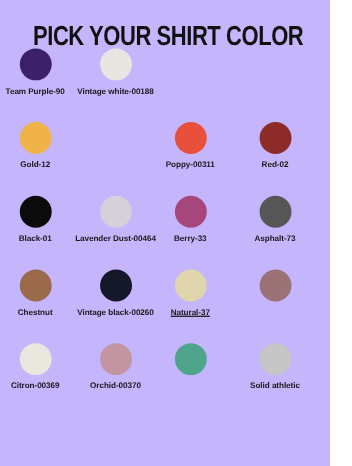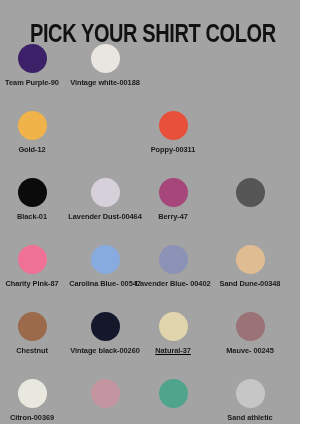--- a/index.html
+++ b/index.html
@@ -11,21 +11,21 @@
     width: 300px;
     height: 424px;
     overflow: hidden;
     font-family: "Liberation Sans", sans-serif;
     -webkit-font-smoothing: antialiased;
   }
   #page {
     position: relative;
     width: 300px;
     height: 424px;
-    background: #a3a3a3;
+    background: #c4b5fd;
   }
   #page-title {
     position: absolute;
     top: 2px;
     left: 0;
     width: 300px;
     text-align: center;
     font-family: "Liberation Sans", sans-serif;
     font-weight: bold;
     font-size: 25px;
@@ -93,85 +93,72 @@
       </div>
       <div class="swatch-row" style="height: 67px;">
         <div class="swatch-cell" style="left: 32px;">
           <span class="swatch-dot" style="width: 29px; height: 29px; background: rgb(239, 179, 74);"></span>
           <span class="swatch-label">Gold-12</span>
         </div>
         <div class="swatch-cell" style="left: 173px;">
           <span class="swatch-dot" style="width: 29px; height: 29px; background: rgb(232, 80, 60);"></span>
           <span class="swatch-label">Poppy-00311</span>
         </div>
+        <div class="swatch-cell" style="left: 250px;">
+          <span class="swatch-dot" style="width: 29px; height: 29px; background: rgb(140, 43, 40);"></span>
+          <span class="swatch-label">Red-02</span>
+        </div>
       </div>
       <div class="swatch-row" style="height: 67px; text-decoration: underline;">
         <div class="swatch-cell" style="left: 32px;">
           <span class="swatch-dot" style="width: 29px; height: 29px; background: rgb(11, 11, 11);"></span>
           <span class="swatch-label">Black-01</span>
         </div>
         <div class="swatch-cell" style="left: 105px;">
           <span class="swatch-dot" style="width: 29px; height: 29px; background: rgb(214, 208, 218);"></span>
           <span class="swatch-label">Lavender Dust-00464</span>
         </div>
         <div class="swatch-cell" style="left: 173px;">
           <span class="swatch-dot" style="width: 29px; height: 29px; background: rgb(167, 70, 122);"></span>
-          <span class="swatch-label">Berry-47</span>
+          <span class="swatch-label">Berry-33</span>
         </div>
         <div class="swatch-cell" style="left: 250px;">
           <span class="swatch-dot" style="width: 29px; height: 29px; background: rgb(86, 86, 86);"></span>
-        </div>
-      </div>
-      <div class="swatch-row" style="height: 67px;">
-        <div class="swatch-cell" style="left: 32px;">
-          <span class="swatch-dot" style="width: 29px; height: 29px; background: rgb(239, 114, 150);"></span>
-          <span class="swatch-label">Charity Pink-87</span>
-        </div>
-        <div class="swatch-cell" style="left: 105px;">
-          <span class="swatch-dot" style="width: 29px; height: 29px; background: rgb(135, 170, 223);"></span>
-          <span class="swatch-label">Carolina Blue- 00547</span>
-        </div>
-        <div class="swatch-cell" style="left: 173px;">
-          <span class="swatch-dot" style="width: 29px; height: 29px; background: rgb(140, 145, 182);"></span>
-          <span class="swatch-label">Lavender Blue- 00402</span>
-        </div>
-        <div class="swatch-cell" style="left: 250px;">
-          <span class="swatch-dot" style="width: 29px; height: 29px; background: rgb(223, 188, 146);"></span>
-          <span class="swatch-label">Sand Dune-00348</span>
+          <span class="swatch-label">Asphalt-73</span>
         </div>
       </div>
       <div class="swatch-row" style="height: 67px;">
         <div class="swatch-cell" style="left: 32px;">
           <span class="swatch-dot" style="width: 29px; height: 29px; background: rgb(154, 106, 74);"></span>
           <span class="swatch-label">Chestnut</span>
         </div>
         <div class="swatch-cell" style="left: 105px;">
           <span class="swatch-dot" style="width: 29px; height: 29px; background: rgb(20, 24, 42);"></span>
           <span class="swatch-label">Vintage black-00260</span>
         </div>
         <div class="swatch-cell" style="left: 173px; text-decoration: underline;">
           <span class="swatch-dot" style="width: 29px; height: 29px; background: rgb(224, 213, 172);"></span>
           <span class="swatch-label">Natural-37</span>
         </div>
         <div class="swatch-cell" style="left: 250px;">
           <span class="swatch-dot" style="width: 29px; height: 29px; background: rgb(155, 114, 118);"></span>
-          <span class="swatch-label">Mauve- 00245</span>
         </div>
       </div>
       <div class="swatch-row" style="height: 67px;">
         <div class="swatch-cell" style="left: 32px;">
           <span class="swatch-dot" style="width: 29px; height: 29px; background: rgb(232, 232, 222);"></span>
           <span class="swatch-label">Citron-00369</span>
         </div>
         <div class="swatch-cell" style="left: 105px;">
           <span class="swatch-dot" style="width: 29px; height: 29px; background: rgb(194, 149, 160);"></span>
+          <span class="swatch-label">Orchid-00370</span>
         </div>
         <div class="swatch-cell" style="left: 173px;">
           <span class="swatch-dot" style="width: 29px; height: 29px; background: rgb(79, 165, 140);"></span>
         </div>
         <div class="swatch-cell" style="left: 250px;">
           <span class="swatch-dot" style="width: 29px; height: 29px; background: rgb(198, 198, 198);"></span>
-          <span class="swatch-label">Sand athletic</span>
+          <span class="swatch-label">Solid athletic</span>
         </div>
       </div>
     </div>
 
 </div>
 
 </body></html>

